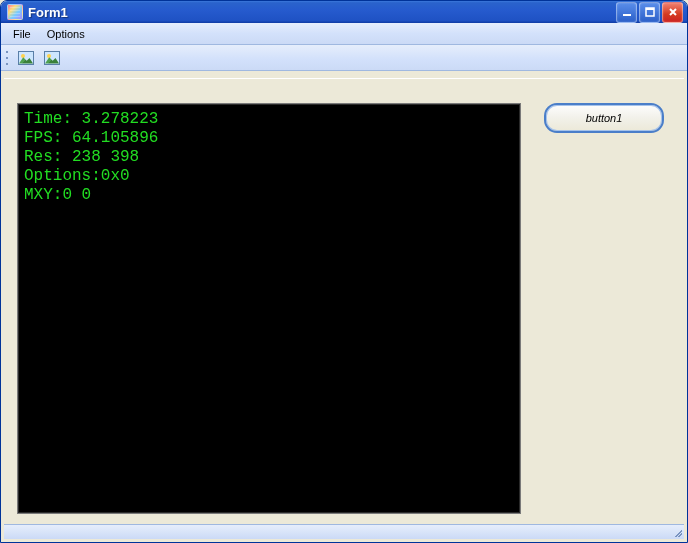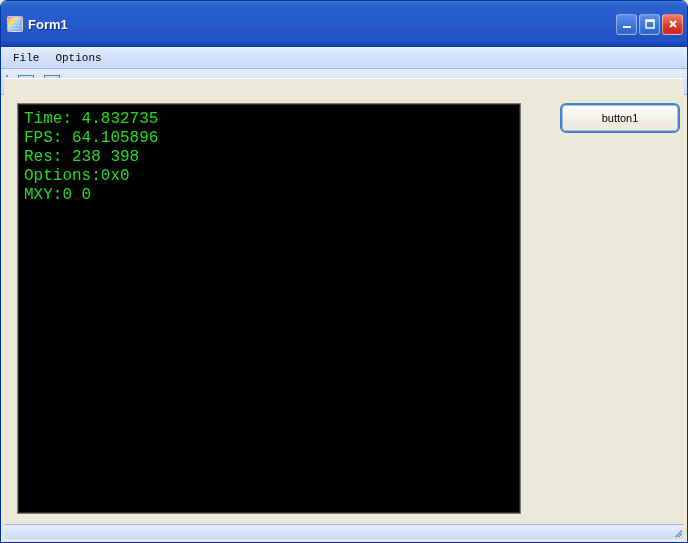--- a/index.html
+++ b/index.html
@@ -17,21 +17,21 @@
   .window {
     width: 688px;
     height: 543px;
     border: 1px solid #003399;
     border-radius: 7px 7px 0 0;
     overflow: hidden;
     background: #ece9d8;
     position: relative;
   }
   .titlebar {
-    height: 46px;
+    height: 22px;
     background: linear-gradient(to bottom, #3b78db 0%, #2a63cc 8%, #265bce 40%, #1f52c4 88%, #0f3ba3 100%);
     display: flex;
     align-items: center;
     padding: 0 4px 0 6px;
     color: #fff;
   }
   .titlebar .app-icon {
     width: 16px; height: 16px;
     margin-right: 5px;
     display: inline-block;
@@ -67,21 +67,20 @@
     border-color: #fff6;
   }
   .win-btn svg { display:block; }
   .menubar {
     height: 22px;
     background: linear-gradient(to bottom,#e6eefc,#d3e1fb 50%,#cbdaf6);
     border-bottom: 1px solid #9fb8e0;
     display: flex;
     align-items: center;
     padding: 0 4px;
-    font-family: Liberation Mono, monospace;
   }
   .menu-item {
     padding: 2px 8px;
     color: #000;
     cursor: default;
   }
   .toolbar {
     height: 26px;
     background: linear-gradient(to bottom,#e6eefc,#d3e1fb 55%,#cbdaf6);
     border-bottom: 1px solid #9fb8e0;
@@ -137,28 +136,29 @@
   .canvas {
     position: absolute; inset: 6px;
     font-family: "Courier New", monospace;
     font-size: 16px;
     line-height: 19px;
     color: #22dd22;
     white-space: pre;
   }
   .side-btn {
     position: absolute;
-    right: 4px;
+    right: 20px;
     width: 120px; height: 30px;
     background: linear-gradient(to bottom,#fdfdfd,#f2f1ea 48%,#ece9d8);
     color: #000;
     font-family: Tahoma, sans-serif;
     font-size: 11px;
     display: flex; align-items: center; justify-content: center;
-    border-radius: 6px;
+    border-radius: 13px;
+    font-style: italic;
   }
   #btn1 { top: 24px; border: 2px solid #4a7ec9; box-shadow: 0 0 0 1px #a6c3eb inset; }
   #btn2 { top: 62px; border: 1px solid #888; }
   .statusbar {
     position:absolute; left:3px; right:3px; bottom:3px; height:15px;
     background: linear-gradient(to bottom,#e6eefc,#cbdaf6);
     border-top:1px solid #9fb8e0;
   }
   .resize-grip {
     position:absolute; right:2px; bottom:2px; width:12px; height:12px;
@@ -204,21 +204,21 @@
     <div class="tool-btn">
       <span class="pic-icon"></span>
     </div>
     <div class="tool-btn">
       <span class="pic-icon"></span>
     </div>
   </div>
 
   <div class="client">
     <div class="canvas-wrap">
-      <div class="canvas"><span>Time: 4.832735</span>
+      <div class="canvas"><span>Time: 3.278223</span>
 <span>FPS: 64.105896</span>
 <span>Res: 238 398</span>
 <span>Options:0x0</span>
 <span>MXY:0 0</span></div>
     </div>
 
     <div id="btn1" class="side-btn">button1</div>
   </div>
 
   <div class="statusbar">

